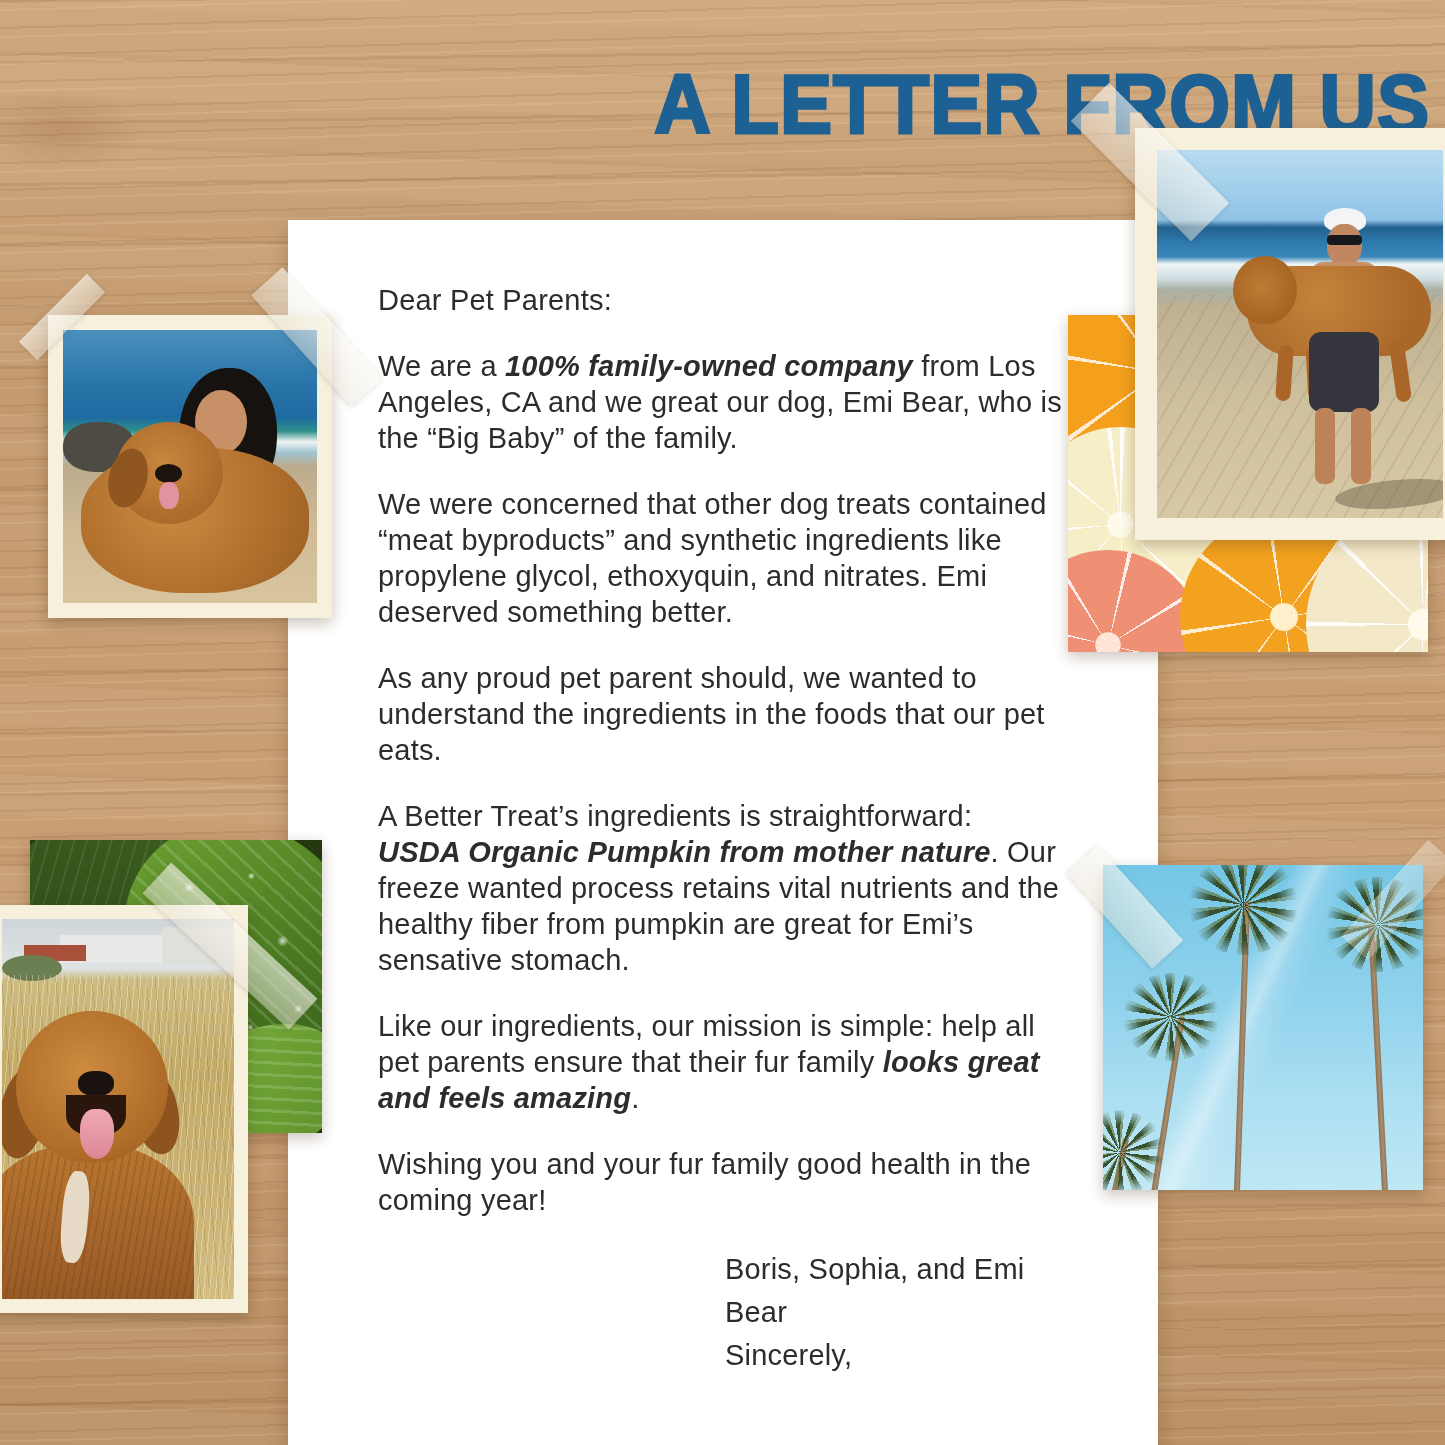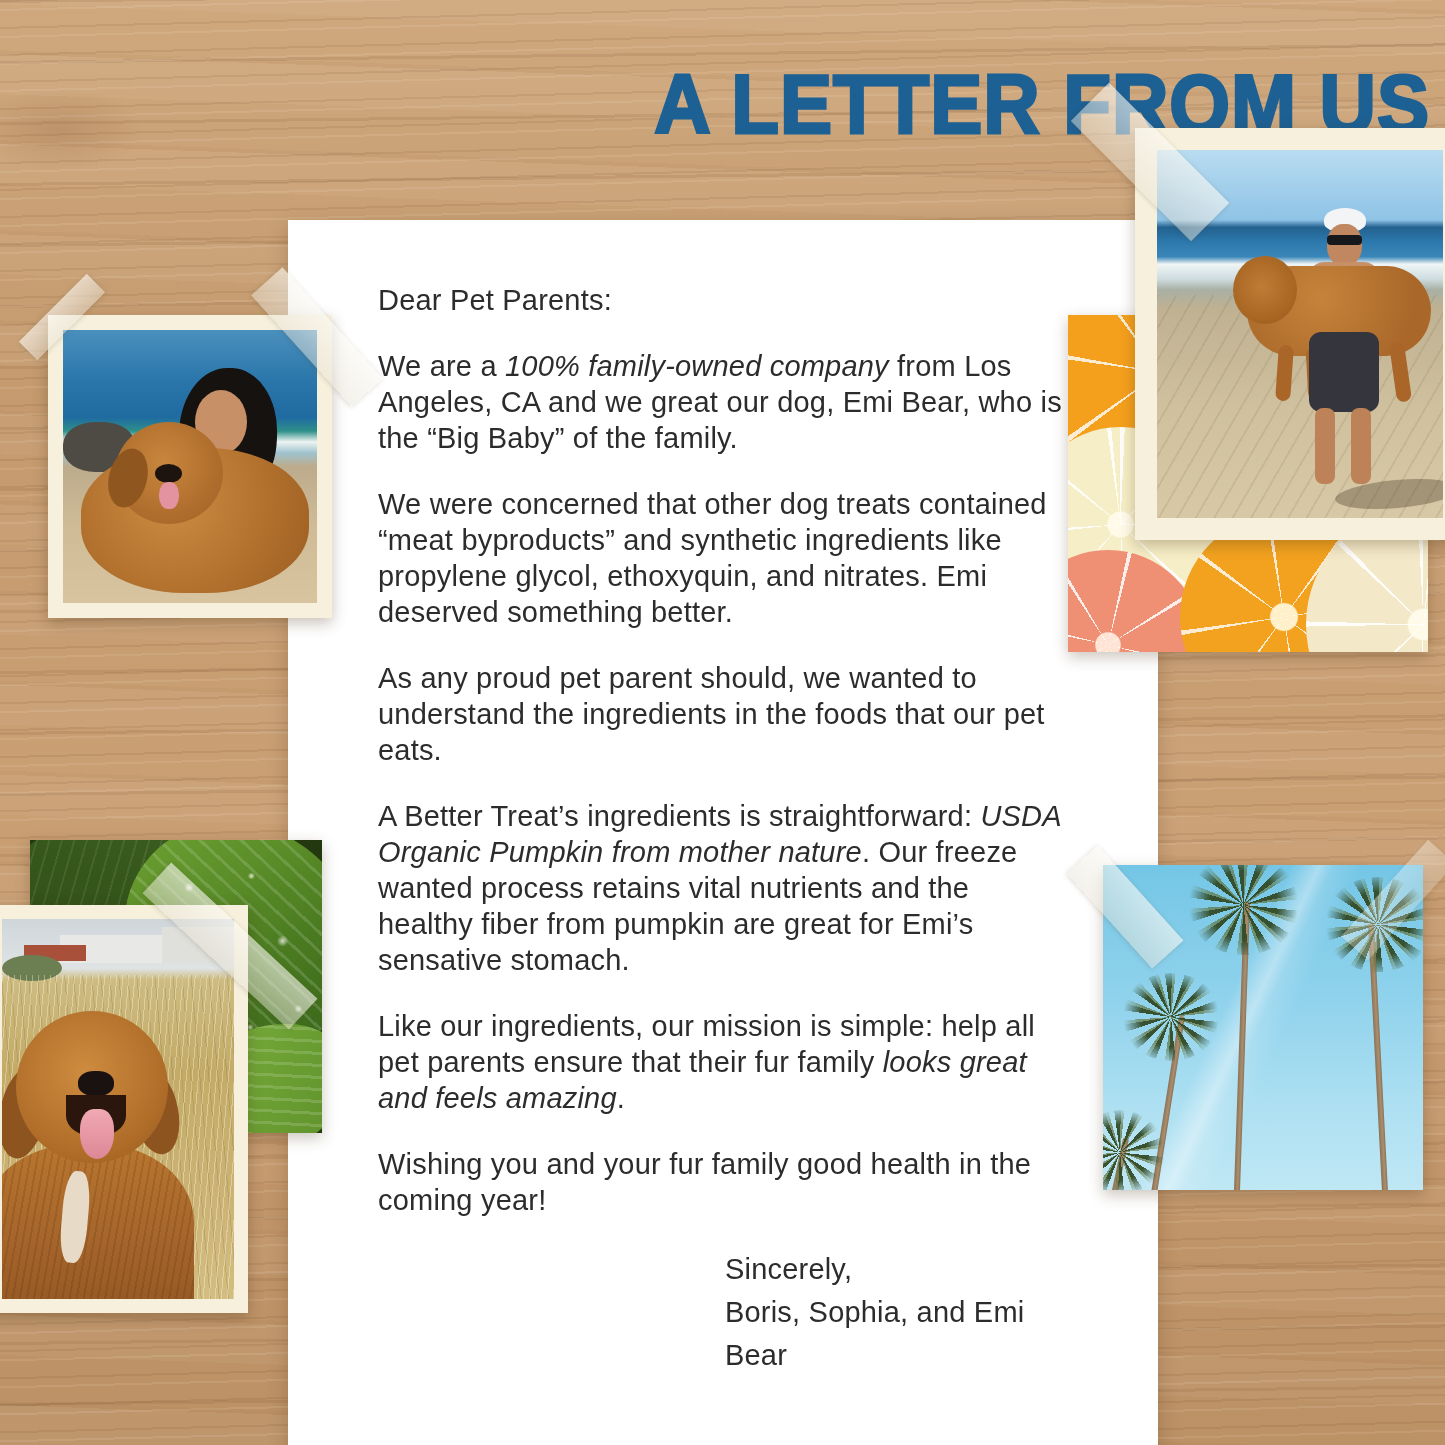--- a/index.html
+++ b/index.html
@@ -15,21 +15,21 @@
       linear-gradient(180deg,#cfa87e 0%,#c49a6e 28%,#c99f74 55%,#c2966a 80%,#bb9166 100%);}
   .abs{position:absolute;}
   .title-wrap{position:absolute;left:14px;top:62px;width:100%;text-align:right;}
   .title{display:inline-block;font-weight:bold;font-size:84px;line-height:1;color:#1d6194;
     -webkit-text-stroke:3px #1d6194;letter-spacing:1px;transform:scaleX(.93);transform-origin:center;}
   .paper{position:absolute;left:288px;top:220px;width:870px;height:1302px;background:#ffffff;
     box-shadow:0 6px 18px rgba(80,50,25,.25);z-index:1;}
   .lettertext{position:absolute;left:90px;top:62px;width:684px;color:#2c2c2c;
     font-size:29px;line-height:36px;letter-spacing:.2px;}
   .lettertext p{margin:0 0 30px 0;}
-  .bi{font-weight:normal;font-style:italic;margin-top:9px;}
+  .bi{font-weight:bold;font-style:italic;margin-top:9px;}
   .signature{margin-left:347px;line-height:43px;}
   .polaroid{position:absolute;background:#f6f0dc;box-shadow:0 5px 14px rgba(70,45,20,.3);}
   .pinner{position:absolute;overflow:hidden;}
   .photo{position:absolute;overflow:hidden;box-shadow:0 5px 14px rgba(70,45,20,.28);}
   .tape{position:absolute;background:linear-gradient(180deg, rgba(250,248,242,.62), rgba(232,227,214,.48));
     box-shadow:0 1px 5px rgba(80,60,35,.18);z-index:6;}
   .slice{position:absolute;border-radius:50%;}
   .leaf{position:absolute;}
   .trunk{position:absolute;width:6px;background:linear-gradient(90deg,#8a7257,#ab8f6d 60%,#8a7257);border-radius:3px;}
   .fronds{position:absolute;border-radius:50%;
@@ -49,22 +49,22 @@
   <div class="paper">
     <div class="lettertext">
       <p><span>Dear Pet Parents:</span></p>
       <p><span>We are a </span><span class="bi">100% family-owned company</span><span> from Los Angeles, CA and we great our dog, Emi Bear, who is the “Big Baby” of the family.</span></p>
       <p><span>We were concerned that other dog treats contained “meat byproducts” and synthetic ingredients like propylene glycol, ethoxyquin, and nitrates. Emi deserved something better.</span></p>
       <p><span>As any proud pet parent should, we wanted to understand the ingredients in the foods that our pet eats.</span></p>
       <p><span>A Better Treat’s ingredients is straightforward: </span><span class="bi">USDA Organic Pumpkin from mother nature</span><span>. Our freeze wanted process retains vital nutrients and the healthy fiber from pumpkin are great for Emi’s sensative stomach.</span></p>
       <p><span>Like our ingredients, our mission is simple: help all pet parents ensure that their fur family </span><span class="bi">looks great and feels amazing</span><span>.</span></p>
       <p><span>Wishing you and your fur family good health in the coming year!</span></p>
       <div class="signature">
+        <div>Boris, Sophia, and Emi Bear</div>
         <div>Sincerely,</div>
-        <div>Boris, Sophia, and Emi Bear</div>
       </div>
     </div>
   </div>
 
   <div class="photo" style="left:1068px;top:315px;width:360px;height:337px;z-index:2;background:linear-gradient(160deg,#ef9d2b,#e88d1f 50%,#f2a839);" aria-label="Orange, lemon and grapefruit slices">
     <div class="slice" style="left:-25px;top:-60px;width:235px;height:235px;background:repeating-conic-gradient(from 8deg, rgba(255,255,255,.8) 0 2.5deg, rgba(0,0,0,0) 2.5deg 45deg), radial-gradient(circle at 50% 50%, #fff0c9 0 9%, #f4a01d 10% 74%, rgba(255,255,255,.95) 76% 84%, #f6b94d 85% 100%);"></div>
     <div class="slice" style="left:145px;top:45px;width:160px;height:160px;background:repeating-conic-gradient(from 20deg, rgba(255,255,255,.8) 0 2.5deg, rgba(0,0,0,0) 2.5deg 45deg), radial-gradient(circle at 50% 50%, #ffedc0 0 9%, #ee9a15 10% 74%, rgba(255,255,255,.9) 76% 84%, #f5b84a 85% 100%);"></div>
     <div class="slice" style="left:-45px;top:112px;width:195px;height:195px;background:repeating-conic-gradient(from 0deg, rgba(255,255,255,.9) 0 2.5deg, rgba(0,0,0,0) 2.5deg 44deg), radial-gradient(circle at 50% 50%, #fffbe8 0 9%, #f6eec6 10% 72%, rgba(255,255,255,.98) 74% 85%, #fbf6e2 86% 100%);"></div>
     <div class="slice" style="left:-55px;top:235px;width:190px;height:190px;background:repeating-conic-gradient(from 12deg, rgba(255,255,255,.85) 0 2.5deg, rgba(0,0,0,0) 2.5deg 45deg), radial-gradient(circle at 50% 50%, #ffe4d6 0 9%, #ef8f74 10% 74%, rgba(255,255,255,.95) 76% 85%, #f8c9b8 86% 100%);"></div>
     <div class="slice" style="left:112px;top:198px;width:208px;height:208px;background:repeating-conic-gradient(from -10deg, rgba(255,255,255,.8) 0 2.5deg, rgba(0,0,0,0) 2.5deg 45deg), radial-gradient(circle at 50% 50%, #fff0c9 0 9%, #f3a21f 10% 74%, rgba(255,255,255,.95) 76% 84%, #f7bd55 85% 100%);"></div>

